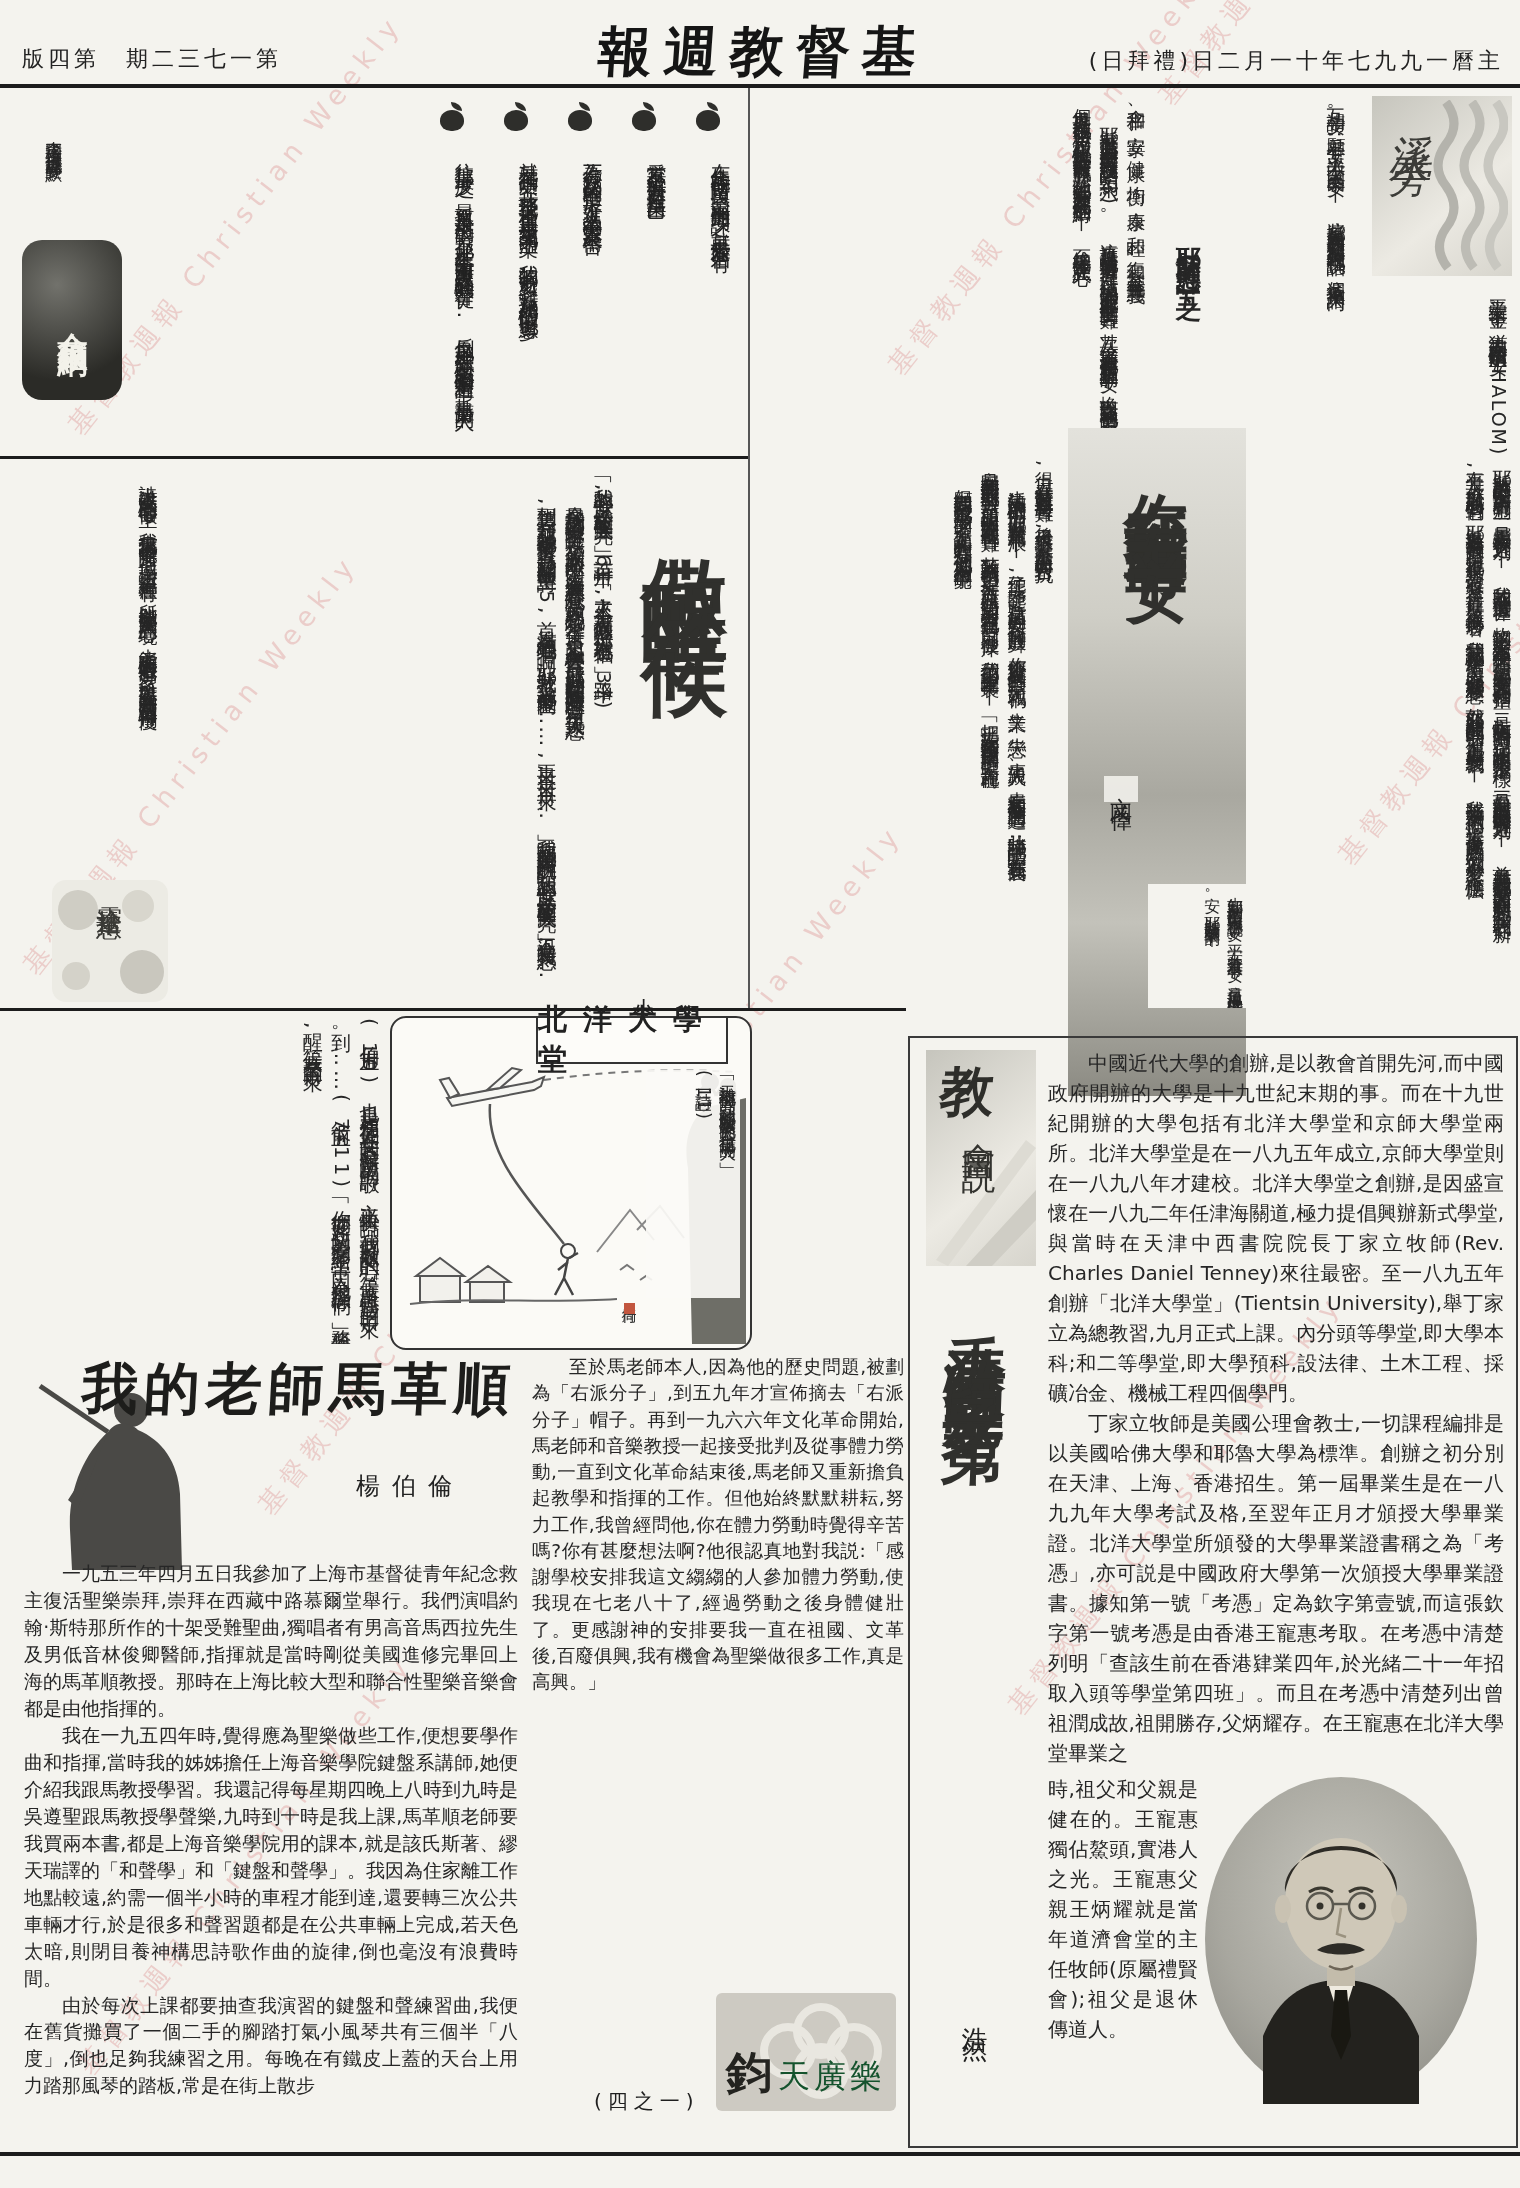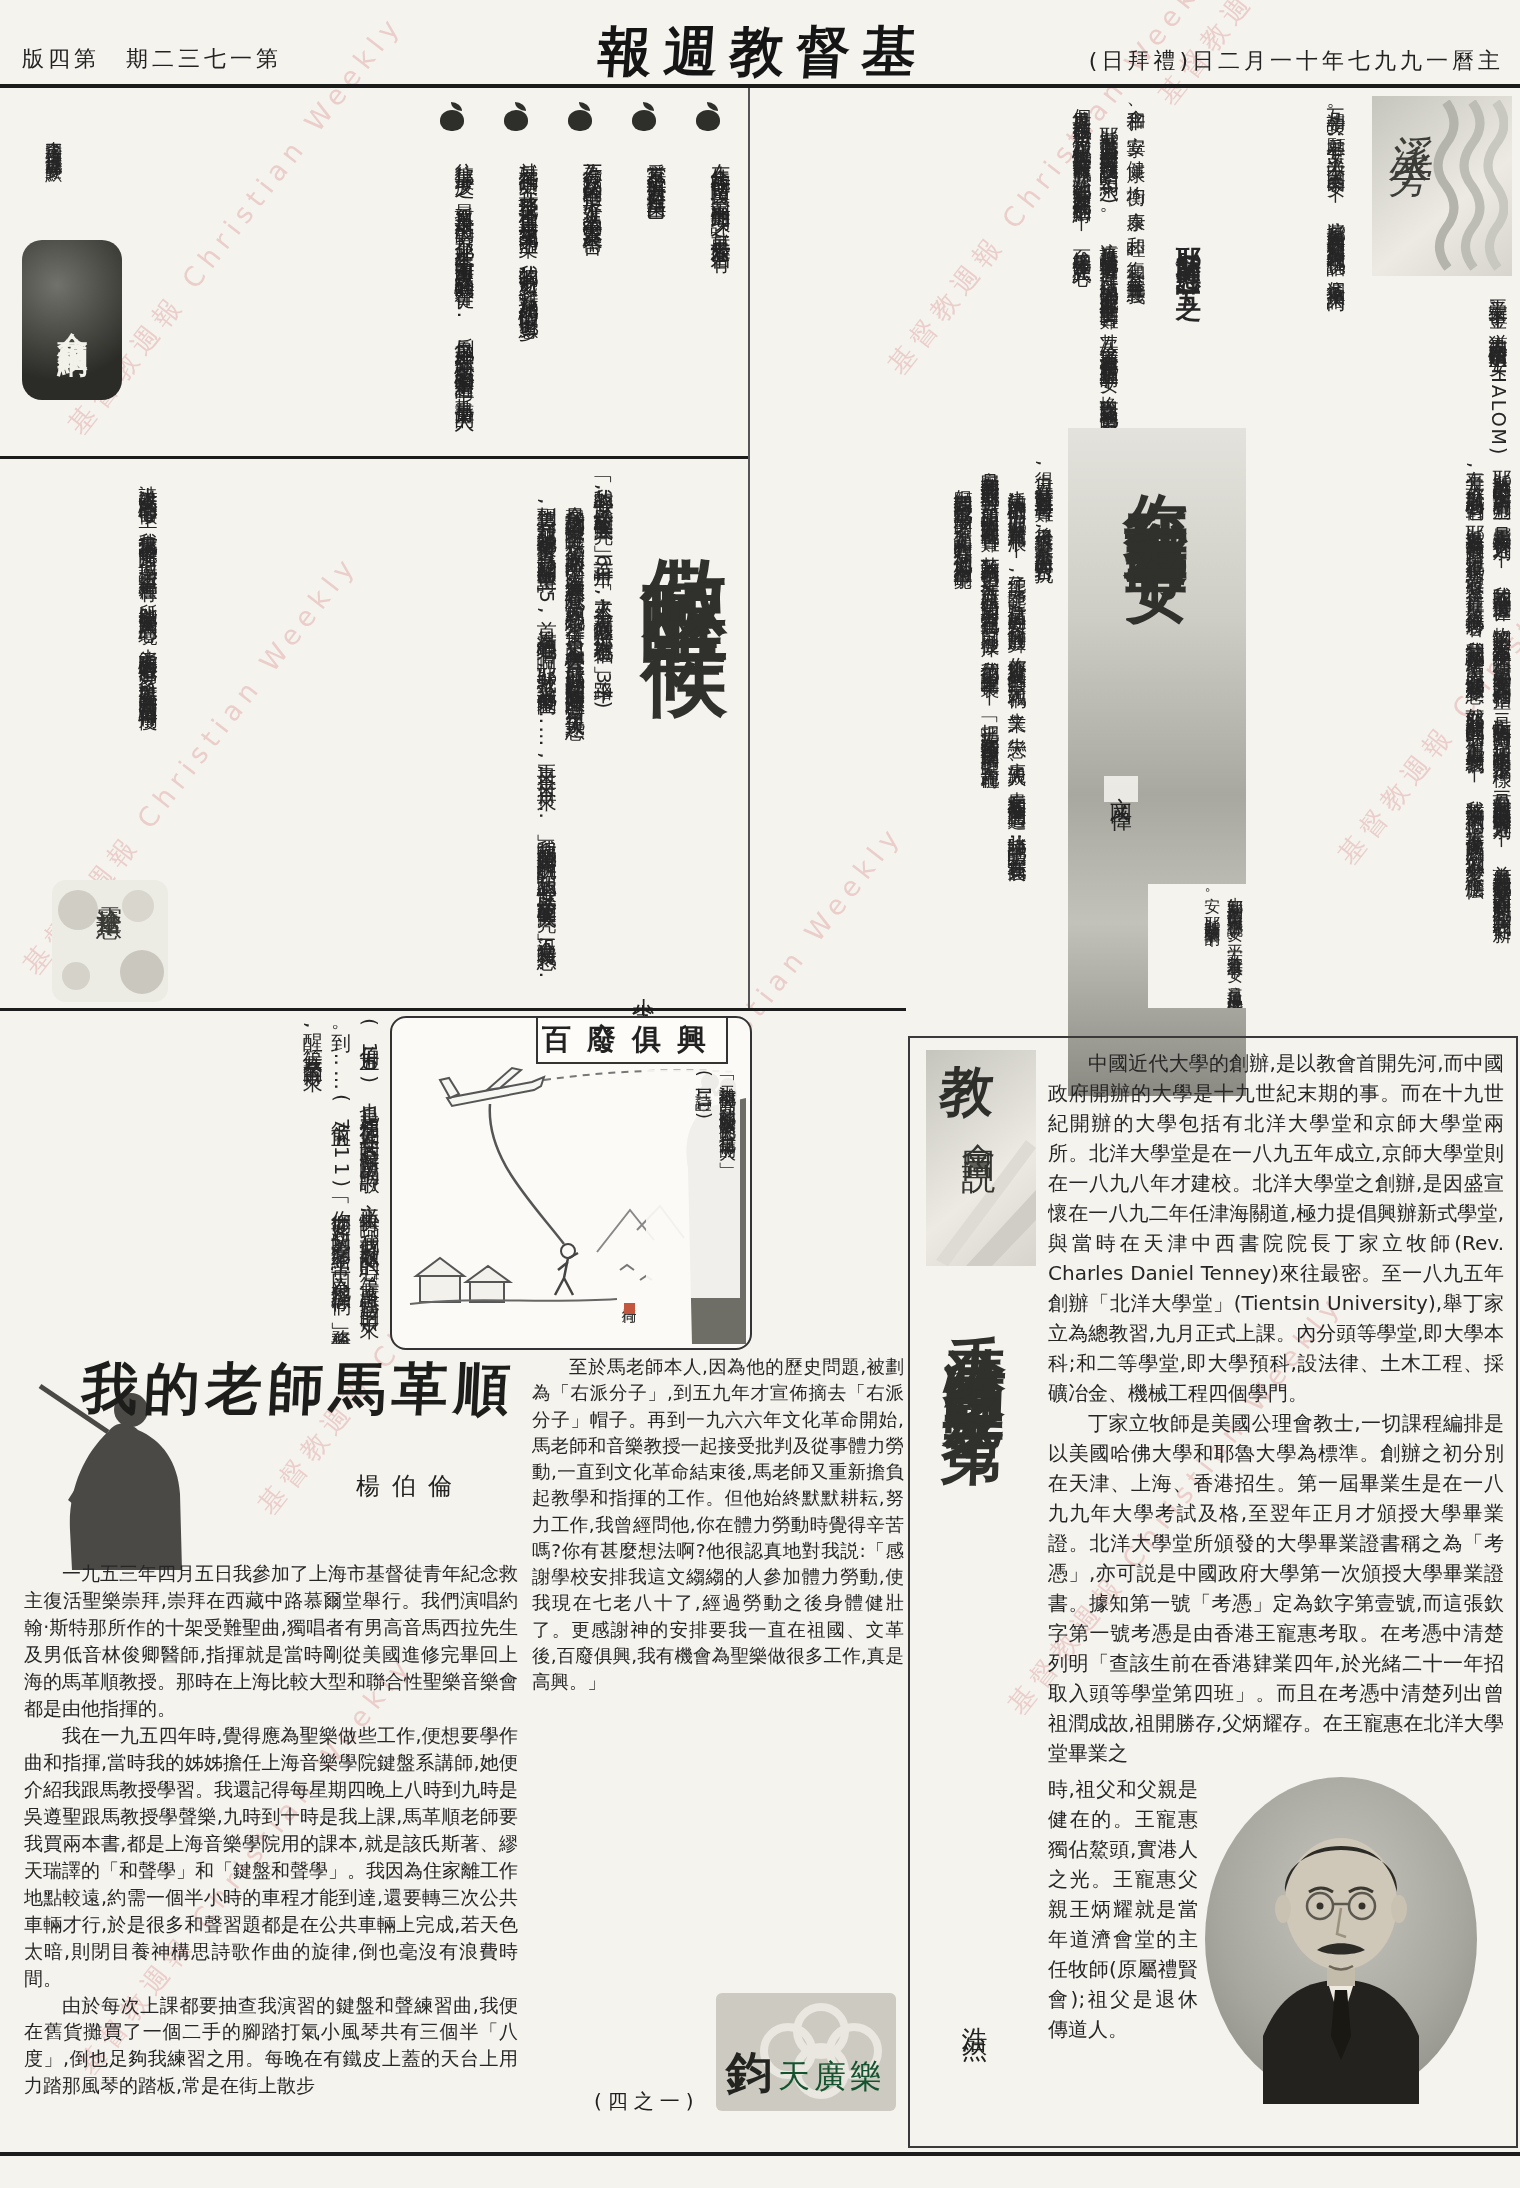--- a/index.html
+++ b/index.html
@@ -166,21 +166,21 @@
     </div>
   </div>
 
   <div class="rule" style="left:0;top:1008px;width:906px;height:3px;"></div>
 
   <div class="abs vtext" style="left:0px;top:1018px;width:384px;height:326px;font-size:20px;letter-spacing:4px;">
     <p class="noind">(伯卅五10)也是起初使徒們在受苦的時候所常唱的詩歌。主必快再臨,我們要以儆醒的心,等候「患難已過」的日子來到。……(彼前五7-11)「你們要將一切的憂慮卸給上帝,因為祂顧念你們。」務要謹守儆醒,等候基督的再來!</p>
   </div>
 
   <div class="abs" style="left:390px;top:1016px;width:358px;height:330px;border:2px solid #333;border-radius:16px;background:#fbfaf6;">
-    <div class="tab-title abs" style="top:-2px;right:22px;width:188px;height:44px;">百廢俱興</div>
+    <div class="tab-title abs" style="top:-2px;right:22px;width:188px;height:44px;">北洋大學堂</div>
     <svg class="abs" style="left:0;top:0;" width="354" height="326" viewBox="0 0 354 326">
       <path d="M55,80 L140,64 L152,59 L149,68 L142,72 L60,88 Z" fill="#f6f6f2" stroke="#555" stroke-width="2"></path>
       <path d="M95,72 L120,50 L129,52 L108,70 Z" fill="#f6f6f2" stroke="#555" stroke-width="2"></path>
       <path d="M58,80 L48,62 L57,60 L67,76 Z" fill="#f6f6f2" stroke="#555" stroke-width="2"></path>
       <path d="M152,62 C210,54 268,50 344,54" fill="none" stroke="#777" stroke-width="2" stroke-dasharray="7 6"></path>
       <path d="M98,86 C94,140 138,182 172,226" fill="none" stroke="#555" stroke-width="2.5"></path>
       <circle cx="176" cy="233" r="7" fill="none" stroke="#444" stroke-width="2"></circle>
       <path d="M176,240 L172,260 M176,244 L166,252 M175,241 L186,235 M172,260 L163,277 M172,260 L181,277" fill="none" stroke="#444" stroke-width="2.5"></path>
       <path d="M24,258 L48,240 L72,258 Z M28,258 h40 v26 h-40 Z" fill="#f2f1ec" stroke="#555" stroke-width="2"></path>
       <path d="M74,264 L96,248 L118,264 Z M78,264 h34 v20 h-34 Z" fill="#f2f1ec" stroke="#555" stroke-width="2"></path>

